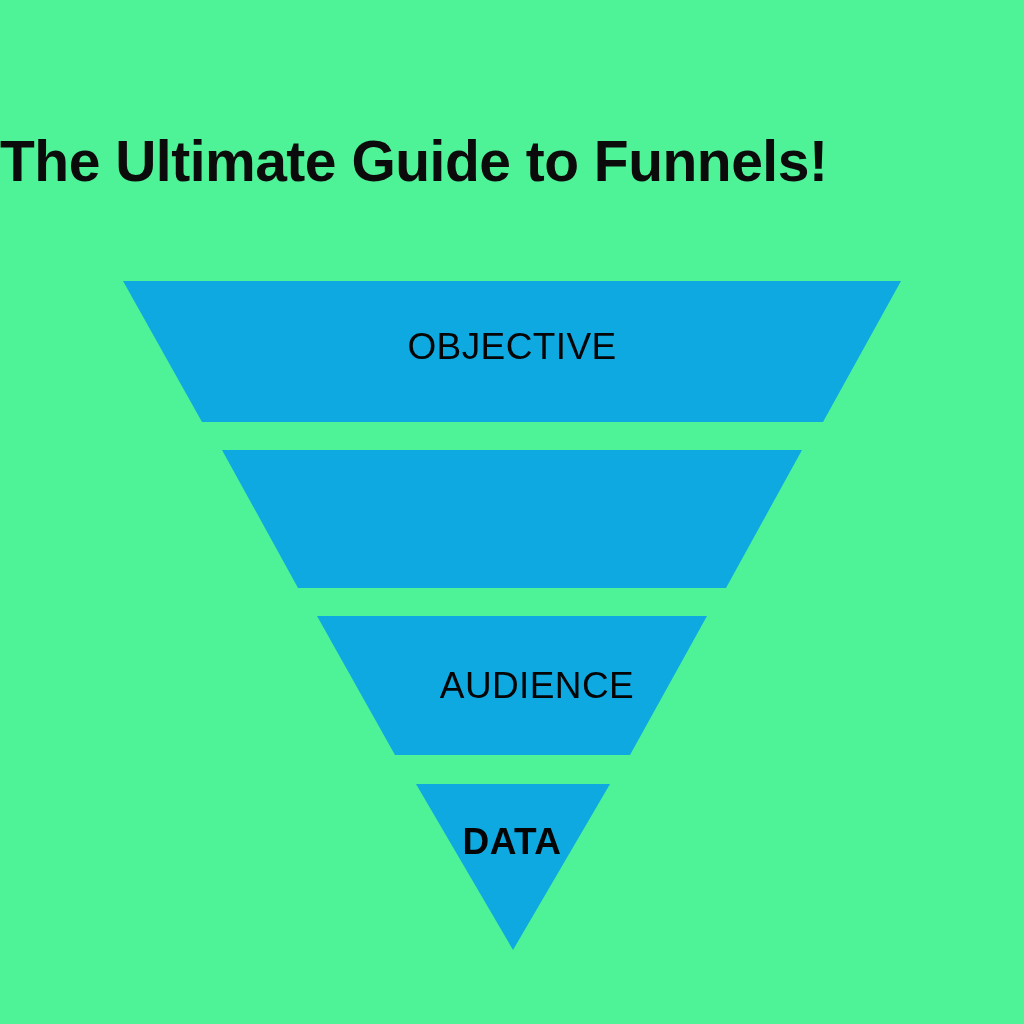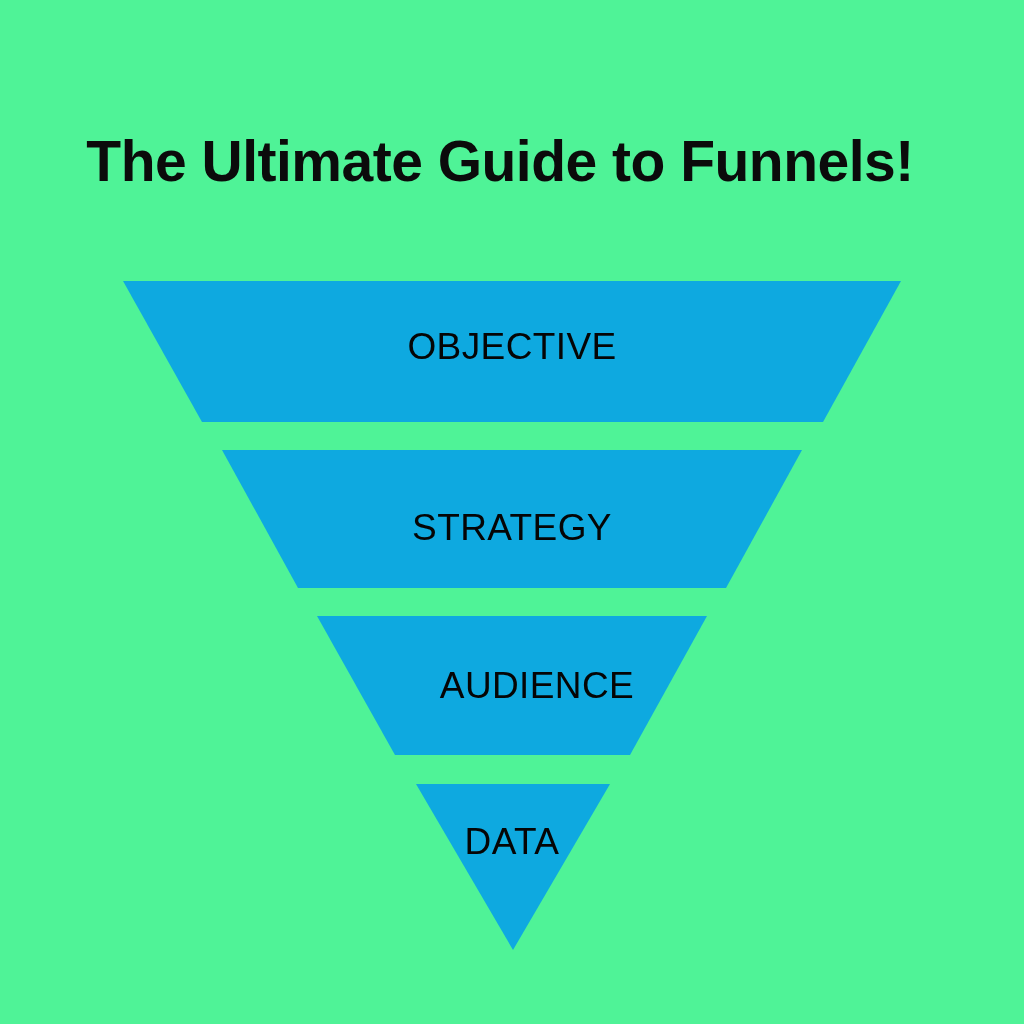--- a/index.html
+++ b/index.html
@@ -20,21 +20,21 @@
     height: 1024px;
     background: #4ff397;
   }
 
   
   #title {
     position: absolute;
     left: 0;
     top: 132px;
     width: 1000px;
-    text-align: center;
+    text-align: left;
     font-family: "Liberation Sans", sans-serif;
     font-size: 57px;
     font-weight: 700;
     letter-spacing: -0.5px;
     color: #0b0b0b;
     line-height: 1.05;
     white-space: nowrap;
     -webkit-font-smoothing: antialiased;
   }
 
@@ -78,20 +78,19 @@
   <div id="funnel-wrap">
     <svg id="funnel-svg" width="1024" height="1024" viewBox="0 0 1024 1024">
       <polygon class="funnel-shape" fill="#0ea9e0" points="123,281 901,281 823,422 202,422"></polygon>
       <polygon class="funnel-shape" fill="#0ea9e0" points="222,450 802,450 726,588 298,588"></polygon>
       <polygon class="funnel-shape" fill="#0ea9e0" points="317,616 707,616 630,755 395,755"></polygon>
       <polygon class="funnel-shape" fill="#0ea9e0" points="416,784 610,784 513,950"></polygon>
     </svg>
 
     <div class="funnel-label" style="left: 512px; top: 346px; color: rgb(5, 5, 5);">OBJECTIVE</div>
 
-    <div class="funnel-label" style="left: 512px; top: 527px; color: rgb(5, 5, 5);">STRATEGY</div>
 
     <div class="funnel-label" style="left: 537px; top: 685px; color: rgb(5, 5, 5);">AUDIENCE</div>
 
-    <div class="funnel-label" style="left: 512px; top: 841px; color: rgb(5, 5, 5);">DATA</div>
+    <div class="funnel-label" style="left: 512px; top: 841px; color: rgb(5, 5, 5); font-weight: bold;">DATA</div>
   </div>
 
 </div>
 
 </body></html>

